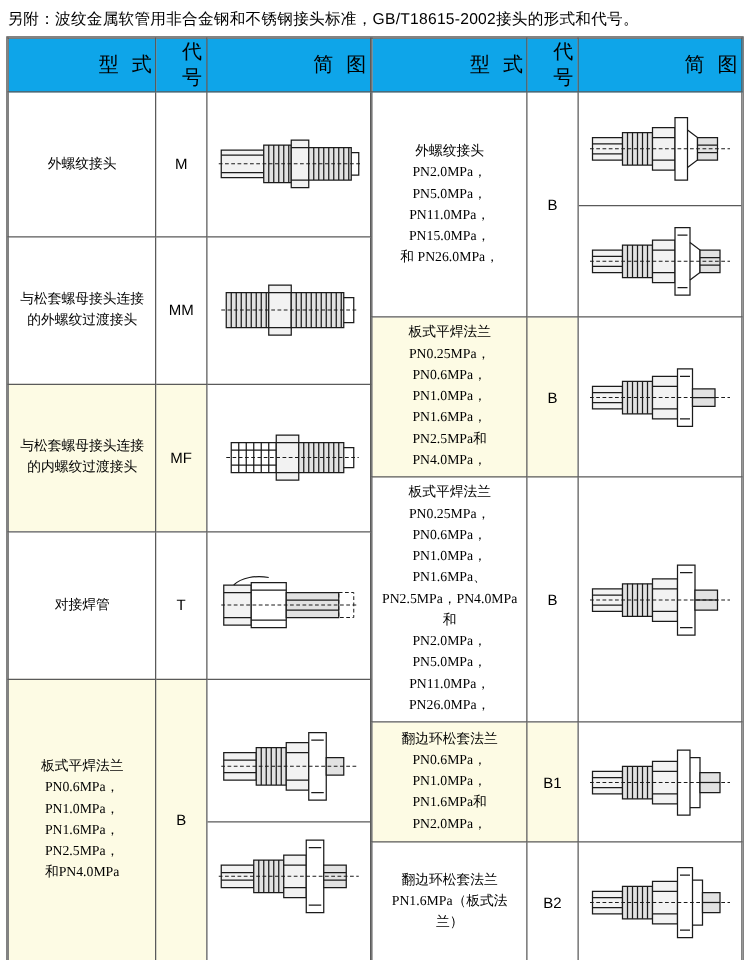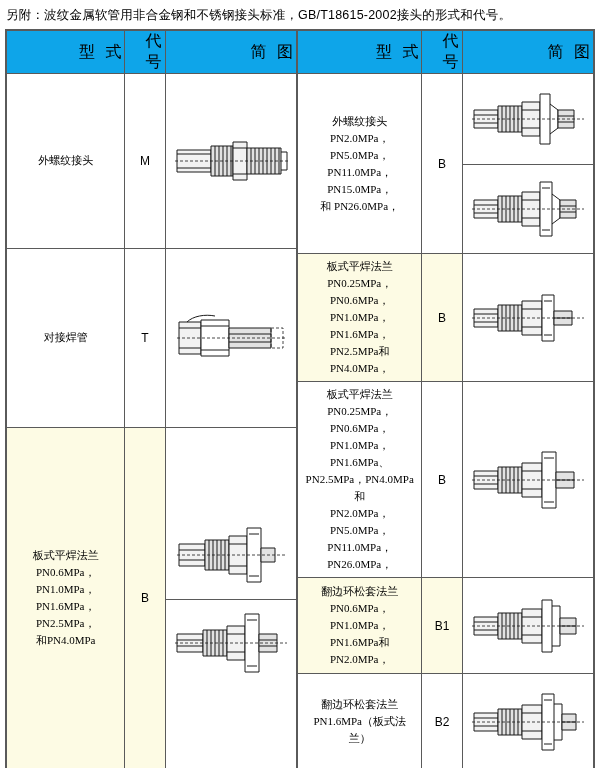--- a/index.html
+++ b/index.html
@@ -125,21 +125,53 @@
               <path class="ln" d="M62 22 H76 M62 48 H76"></path>
               <path class="fl2" d="M76 22 H110 V48 H76 Z"></path>
               <path class="ln" d="M80 22 V48 M84 22 V48 M88 22 V48 M92 22 V48 M96 22 V48 M100 22 V48 M104 22 V48 M108 22 V48"></path>
               <path class="ln" d="M110 26 H116 V44 H110"></path>
               <path class="dash" d="M4 35 H118"></path>
             </svg>
           </td>
         </tr>
 
 
-
+        <tr style="height:92px;">
+          <td class="type white">与松套螺母接头连接的外螺纹过渡接头</td>
+          <td class="code white">MM</td>
+          <td class="fig">
+            <svg width="120" height="72" viewBox="0 0 120 72">
+              <path class="fl2" d="M10 22 H44 V50 H10 Z"></path>
+              <path class="ln" d="M14 22 V50 M18 22 V50 M22 22 V50 M26 22 V50 M30 22 V50 M34 22 V50 M38 22 V50 M42 22 V50"></path>
+              <path class="fl" d="M44 16 H62 V56 H44 Z"></path>
+              <path class="ln" d="M44 22 H62 M44 50 H62"></path>
+              <path class="fl2" d="M62 22 H104 V50 H62 Z"></path>
+              <path class="ln" d="M66 22 V50 M70 22 V50 M74 22 V50 M78 22 V50 M82 22 V50 M86 22 V50 M90 22 V50 M94 22 V50 M98 22 V50 M102 22 V50"></path>
+              <path class="ln" d="M104 26 H112 V46 H104"></path>
+              <path class="dash" d="M6 36 H116"></path>
+            </svg>
+          </td>
+        </tr>
+
+        <tr style="height:92px;">
+          <td class="type yellow">与松套螺母接头连接的内螺纹过渡接头</td>
+          <td class="code yellow">MF</td>
+          <td class="fig">
+            <svg width="120" height="72" viewBox="0 0 120 72">
+              <path class="fl3" d="M14 24 H50 V48 H14 Z"></path>
+              <path class="ln" d="M14 30 H50 M14 42 H50 M20 24 V48 M26 24 V48 M32 24 V48 M38 24 V48 M44 24 V48"></path>
+              <path class="fl" d="M50 18 H68 V54 H50 Z"></path>
+              <path class="ln" d="M50 24 H68 M50 48 H68"></path>
+              <path class="fl2" d="M68 24 H104 V48 H68 Z"></path>
+              <path class="ln" d="M72 24 V48 M76 24 V48 M80 24 V48 M84 24 V48 M88 24 V48 M92 24 V48 M96 24 V48 M100 24 V48"></path>
+              <path class="ln" d="M104 28 H112 V44 H104"></path>
+              <path class="dash" d="M10 36 H116"></path>
+            </svg>
+          </td>
+        </tr>
 
         <tr style="height:92px;">
           <td class="type white">对接焊管</td>
           <td class="code white">T</td>
           <td class="fig">
             <svg width="120" height="72" viewBox="0 0 120 72">
               <path class="fl" d="M8 20 H30 V52 H8 Z"></path>
               <path class="ln" d="M8 26 H30 M8 46 H30"></path>
               <path class="ln" d="M16 20 C22 14, 34 12, 44 14"></path>
               <path class="fl3" d="M30 18 H58 V54 H30 Z"></path>

